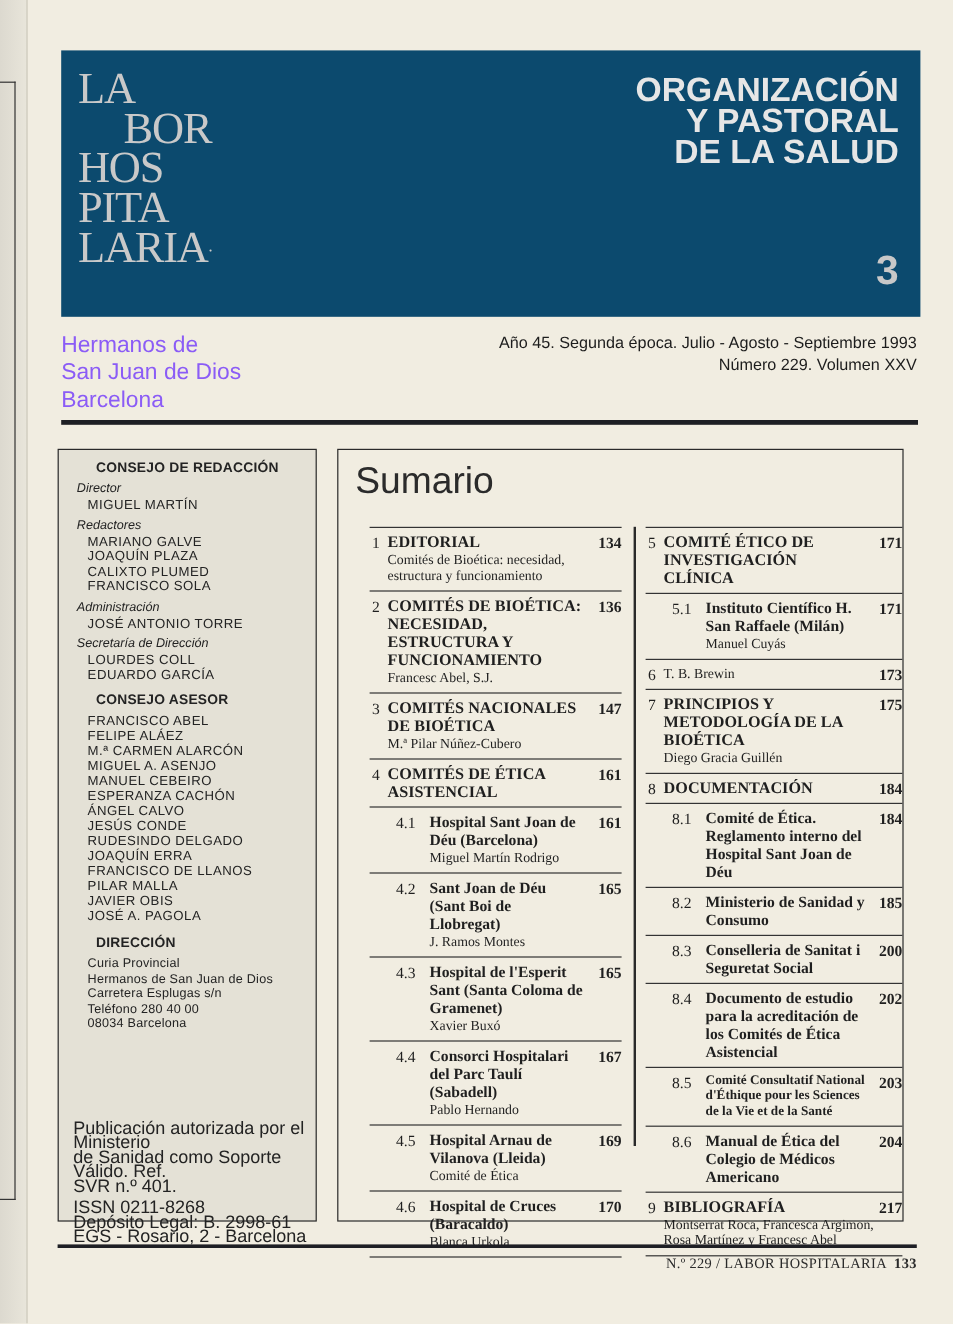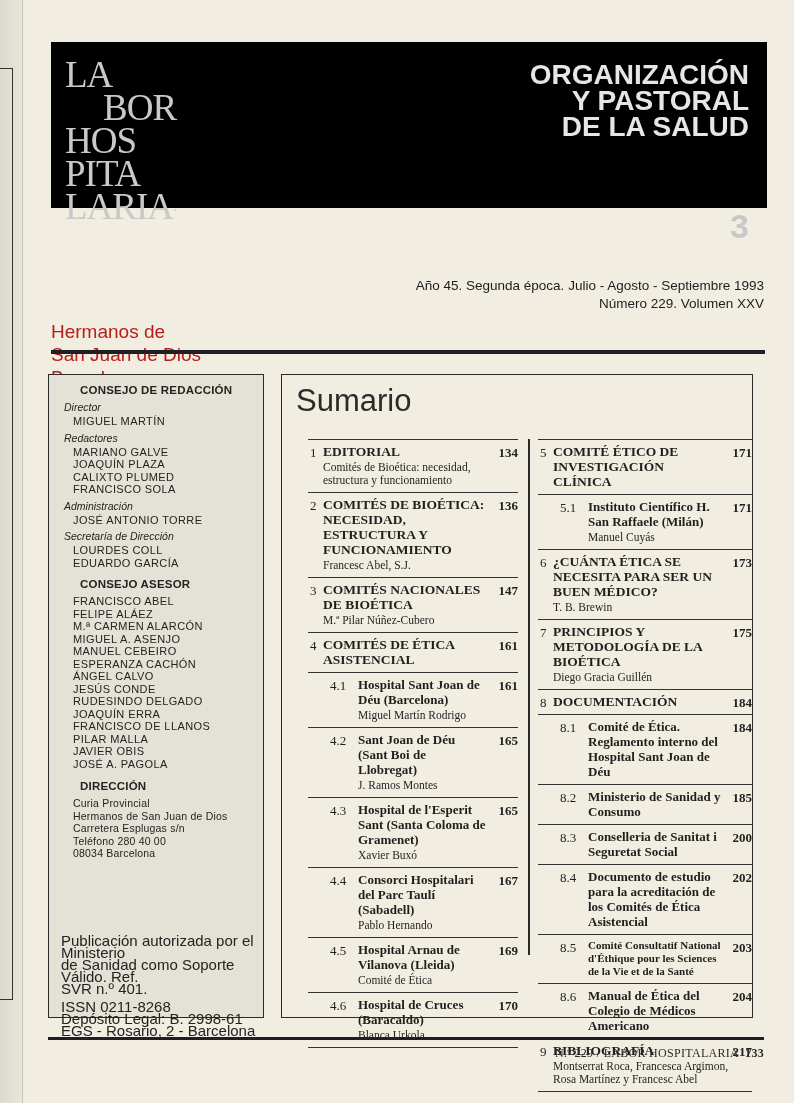--- a/index.html
+++ b/index.html
@@ -9,41 +9,41 @@
     font-family: "Liberation Sans", sans-serif;
     color: #1c1c1c;
   }
   .prev-page {
     position: absolute; left: 0; top: 0; width: 22px; height: 1103px;
     background: linear-gradient(to right, #dcd9cf, #e8e5da);
     border-right: 1px solid #c9c5b8;
   }
   .prev-page .edge { position:absolute; left:0; top:68px; width:12px; height:930px; border-top:1px solid #333; border-right:1px solid #333; border-bottom:1px solid #333; }
   .banner {
-    position: absolute; left: 51px; top: 42px; width: 716px; height: 166px;
-    background: #000000;
+    position: absolute; left: 51px; top: 42px; width: 716px; height: 222px;
+    background: #0c4a6e;
   }
   .logo {
     position: absolute; left: 14px; top: 16px; width: 170px;
     font-family: "Liberation Serif", serif; color: #c9c9c9;
     font-size: 37px; line-height: 33px; letter-spacing: -1px;
   }
   .logo div { white-space: nowrap; }
   .logo .dot { font-size: 14px; vertical-align: middle; }
   .banner-title {
     position: absolute; right: 18px; top: 20px; text-align: right;
     color: #e6e6e6; font-weight: bold; font-size: 28px; line-height: 26px;
     font-family: "Liberation Sans", sans-serif;
   }
   .banner-num {
     position: absolute; right: 18px; top: 165px; color: #c8c8c8;
     font-weight: bold; font-size: 34px;
   }
   .publisher {
-    position: absolute; left: 51px; top: 276px; font-size: 19px; line-height: 23px; color: #b91c1c; margin-top: 44px;
+    position: absolute; left: 51px; top: 276px; font-size: 19px; line-height: 23px; color: #8b5cf6;
   }
   .issue-info {
     position: absolute; right: 30px; top: 277px; text-align: right; font-size: 13.5px; line-height: 18px; color: #1d1d1d;
   }
   .thick-rule { position: absolute; left: 51px; top: 350px; width: 714px; height: 4px; background: #1e1f24; }
   .left-box {
     position: absolute; left: 48px; top: 374px; width: 216px; height: 644px;
     border: 1.5px solid #2a2a2a; background: #e4e1d6;
     font-size: 11px; color: #232323; box-sizing: border-box;
   }
@@ -256,21 +256,20 @@
         <span class="page">171</span>
       </div>
       <div class="entry child">
         <span class="num">5.1</span>
         <div class="head">Instituto Científico H. San Raffaele (Milán)</div>
         <span class="page">171</span>
         <div class="sub">Manuel Cuyás</div>
       </div>
       <div class="entry">
         <span class="num">6</span>
-        <div class="head">¿CUÁNTA ÉTICA SE NECESITA PARA SER UN BUEN MÉDICO?</div>
         <span class="page">173</span>
         <div class="sub">T. B. Brewin</div>
       </div>
       <div class="entry">
         <span class="num">7</span>
         <div class="head">PRINCIPIOS Y METODOLOGÍA DE LA BIOÉTICA</div>
         <span class="page">175</span>
         <div class="sub">Diego Gracia Guillén</div>
       </div>
       <div class="entry">

